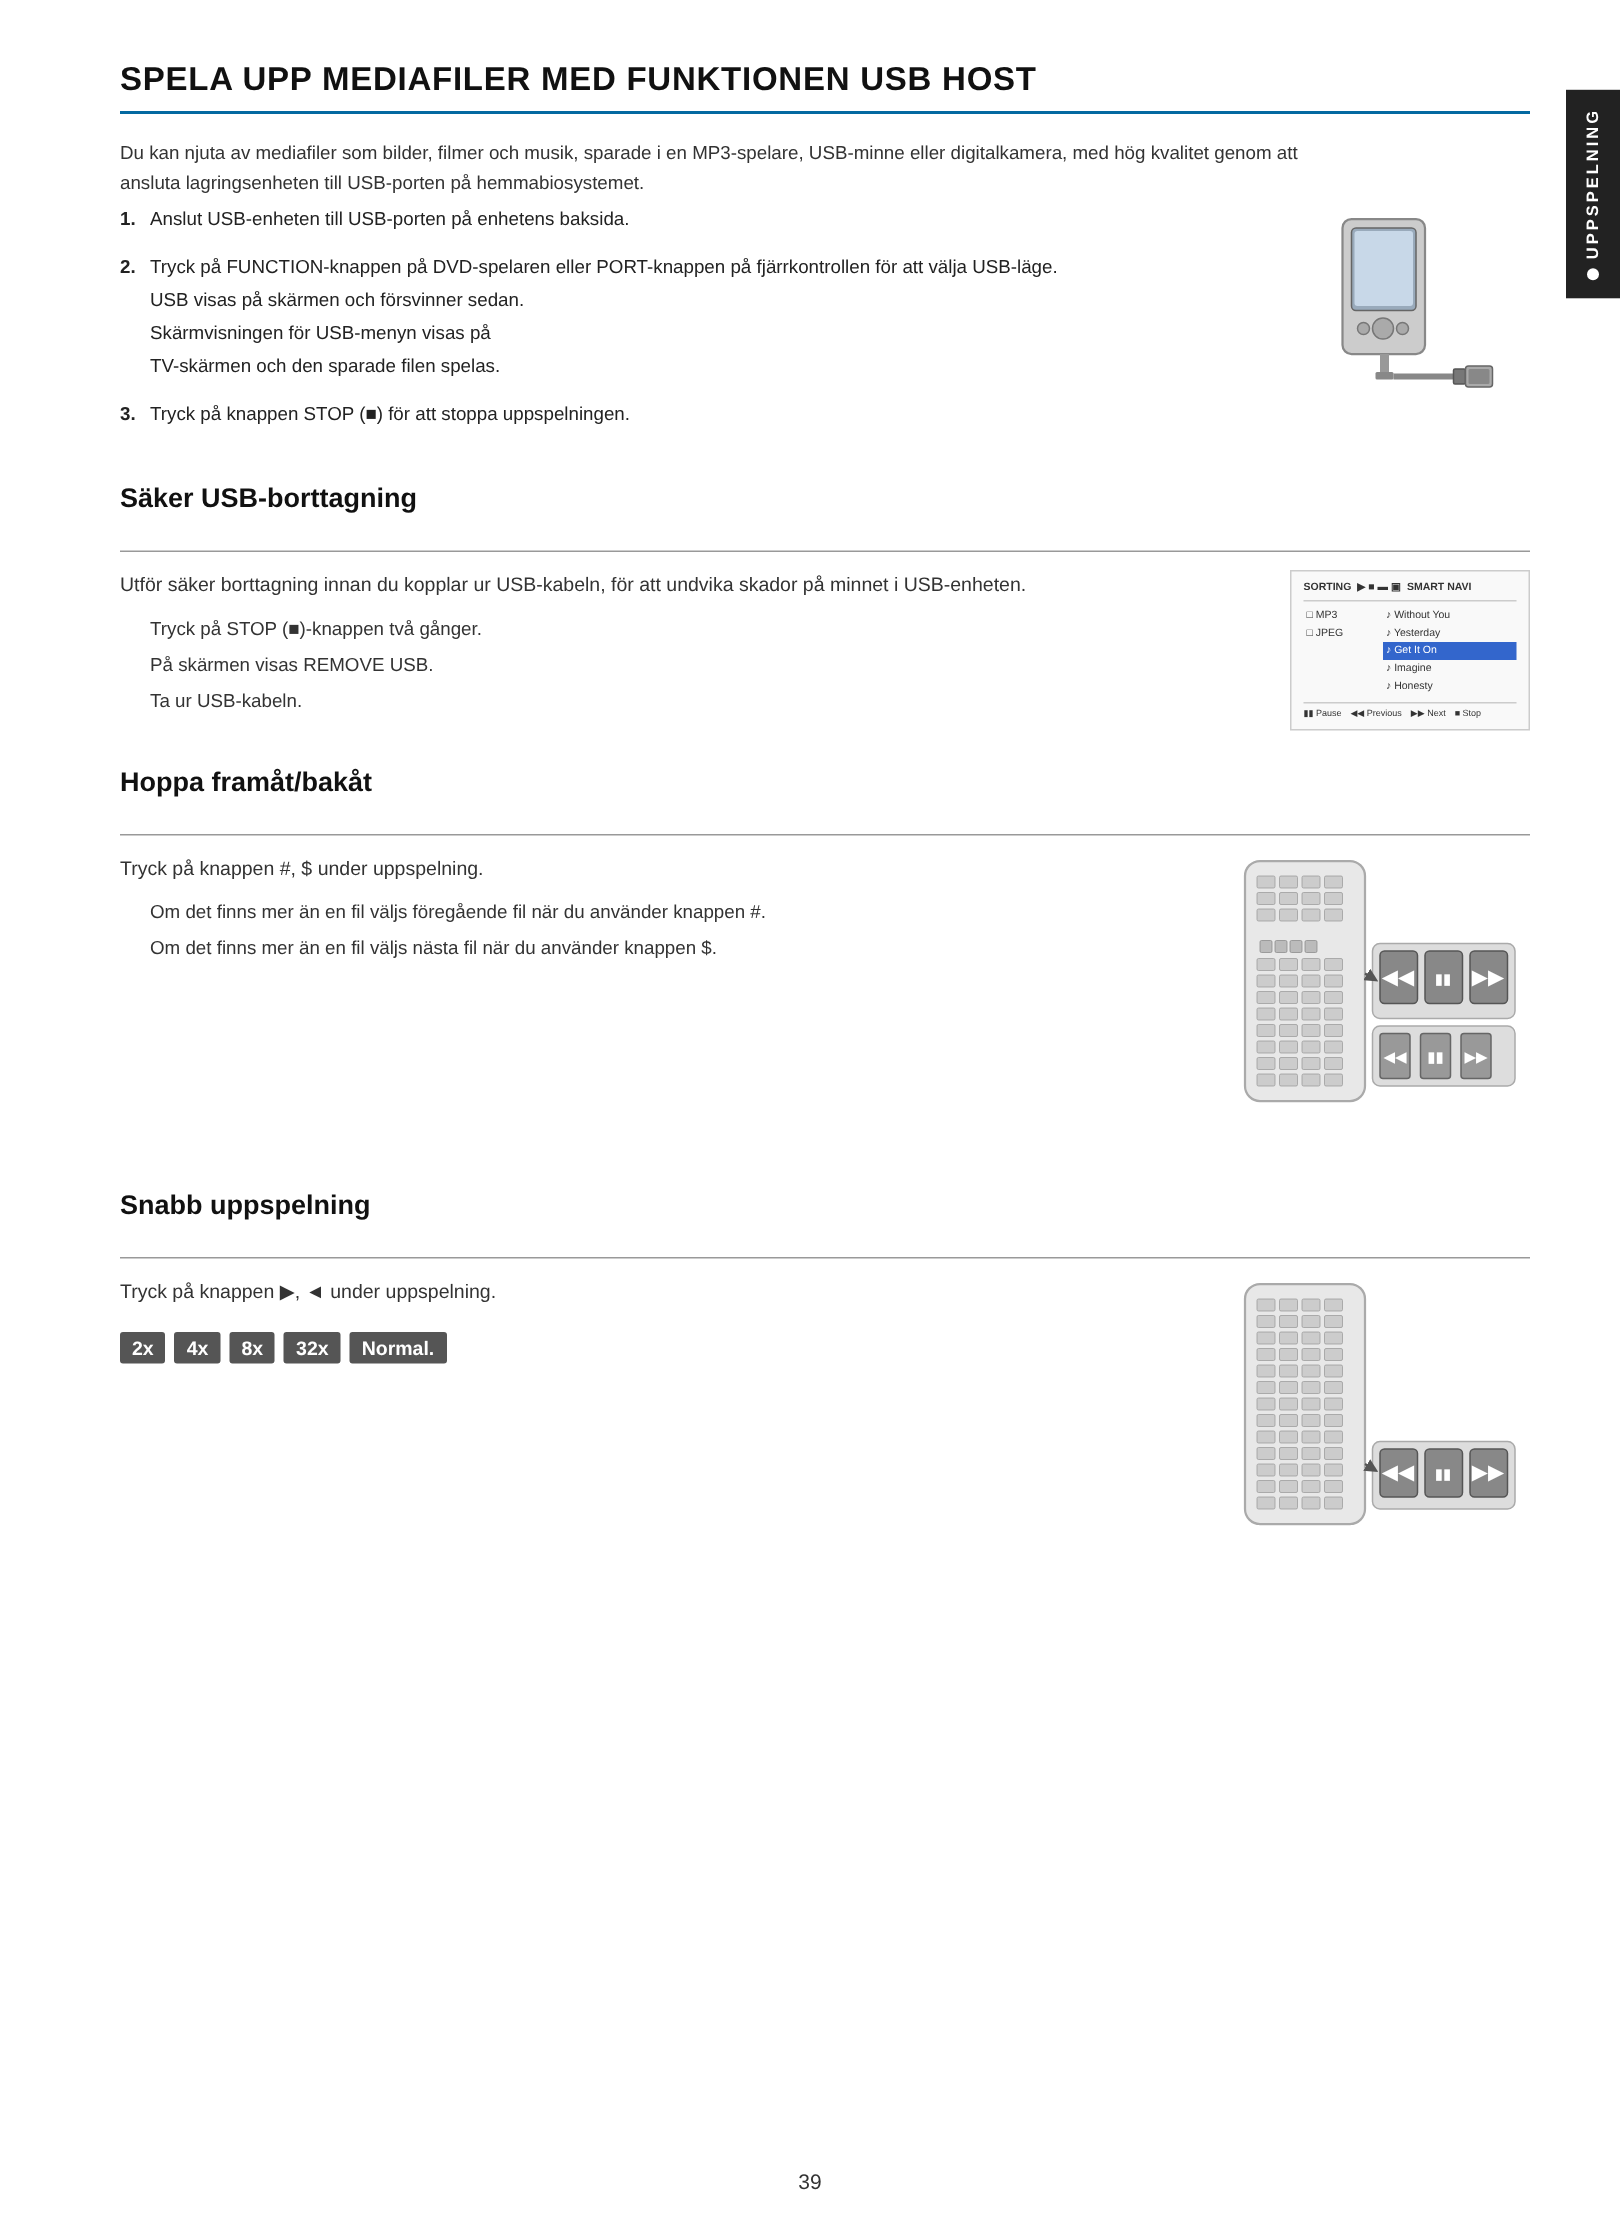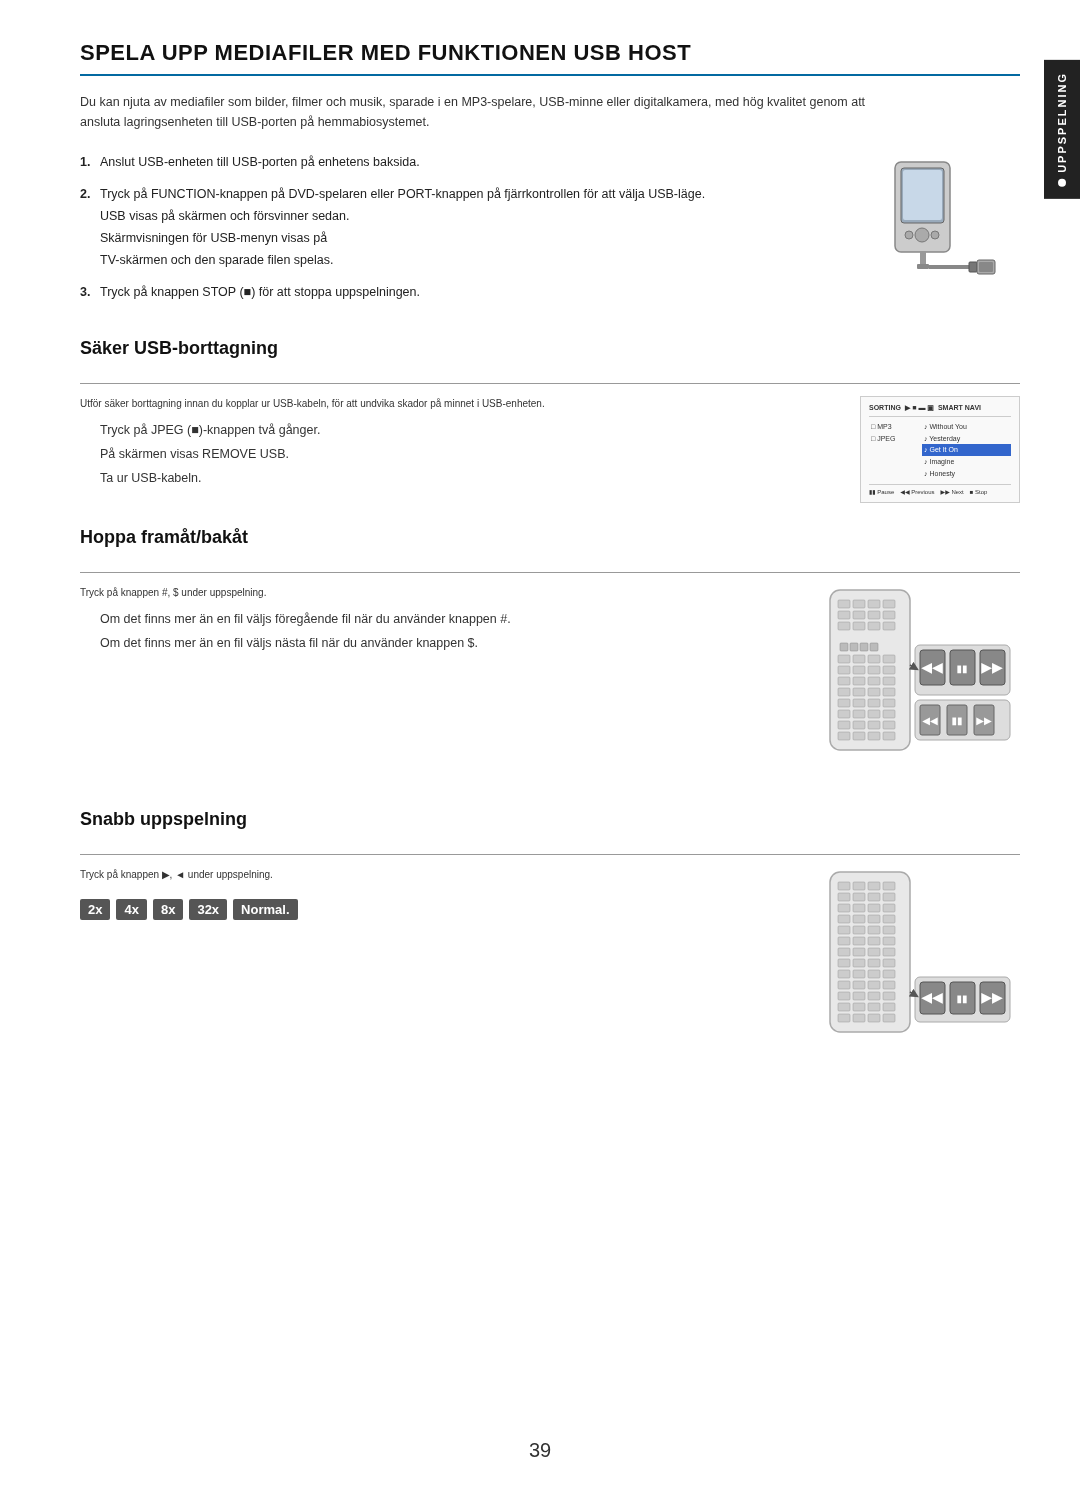--- a/index.html
+++ b/index.html
@@ -51,41 +51,41 @@
       background: #fff;
       margin-bottom: 6px;
     }
 
     
     .page-number {
       position: absolute;
       bottom: 30px;
       left: 50%;
       transform: translateX(-50%);
-      font-size: 20px;
+      font-size: 14px;
       color: #333;
     }
 
     
     .main-title {
       font-size: 22px;
       font-weight: bold;
       color: #111;
       border-bottom: 2px solid #0369a1;
       padding-bottom: 8px;
       margin-bottom: 16px;
       letter-spacing: 0.5px;
     }
 
     
     .intro-text {
       font-size: 12.5px;
       line-height: 1.6;
       color: #333;
-      margin-bottom: 20px;
+      margin-bottom: 4px;
       max-width: 820px;
     }
 
     
     .section-with-image {
       display: flex;
       align-items: flex-start;
       gap: 20px;
       margin-bottom: 10px;
     }
@@ -130,21 +130,21 @@
       font-weight: bold;
       color: #111;
       border-bottom: 1px solid #999;
       padding-bottom: 24px;
       margin-bottom: 12px;
       margin-top: 24px;
     }
 
     
     .body-text {
-      font-size: 10px;
+      font-size: 13px;
       line-height: 1.6;
       color: #333;
       margin-bottom: 8px;
     }
 
     .body-text-indent {
       font-size: 12.5px;
       line-height: 1.6;
       color: #333;
       margin-bottom: 4px;
@@ -312,21 +312,21 @@
         <rect x="114" y="110" width="14" height="10" rx="1" fill="#888"></rect>
       </svg>
     </div>
   </div>
 
   <h2 class="section-heading">Säker USB-borttagning</h2>
 
   <div class="section-with-image">
     <div class="section-content">
       <p class="body-text">Utför säker borttagning innan du kopplar ur USB-kabeln, för att undvika skador på minnet i USB-enheten.</p>
-      <p class="body-text-indent">Tryck på JPEG (■)-knappen två gånger.</p>
+      <p class="body-text-indent">Tryck på STOP (■)-knappen två gånger.</p>
       <p class="body-text-indent">På skärmen visas REMOVE USB.</p>
       <p class="body-text-indent">Ta ur USB-kabeln.</p>
     </div>
     <div class="section-image">
 
       <div class="screen-illustration">
         <div class="screen-header">
           <span>SORTING</span>
           <span>▶ ■ ▬ ▣</span>
           <span>SMART NAVI</span>

